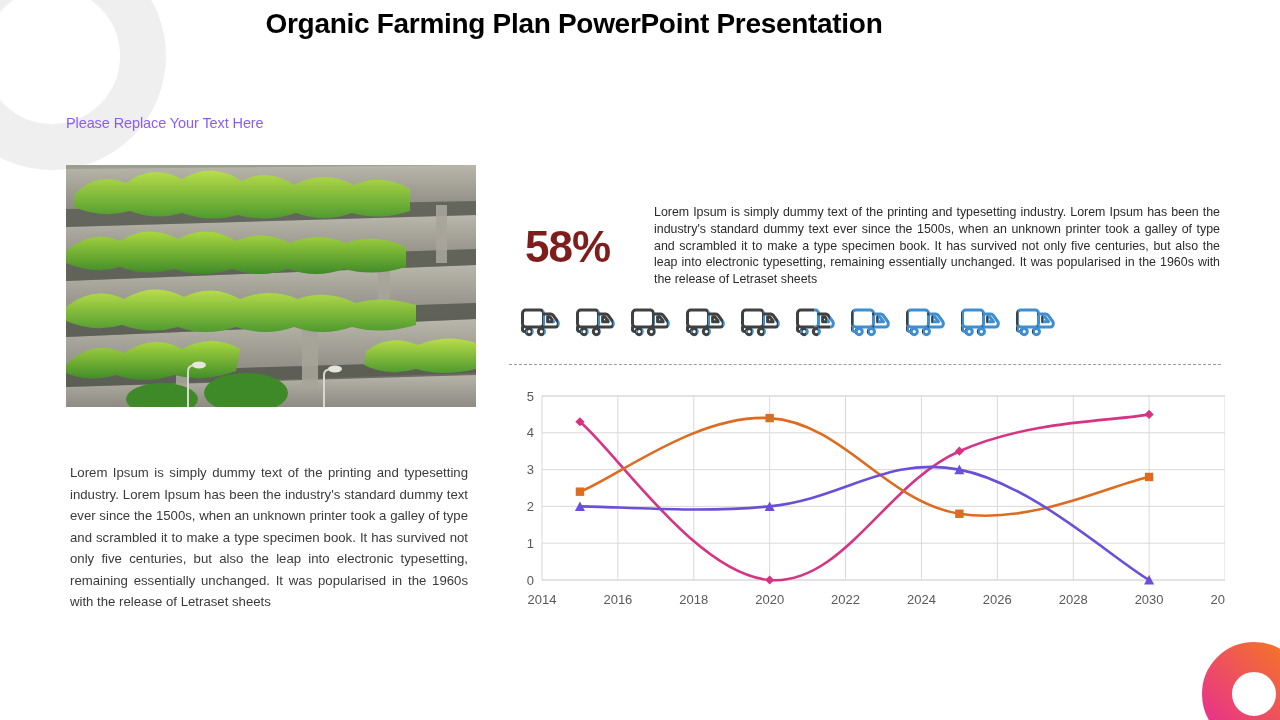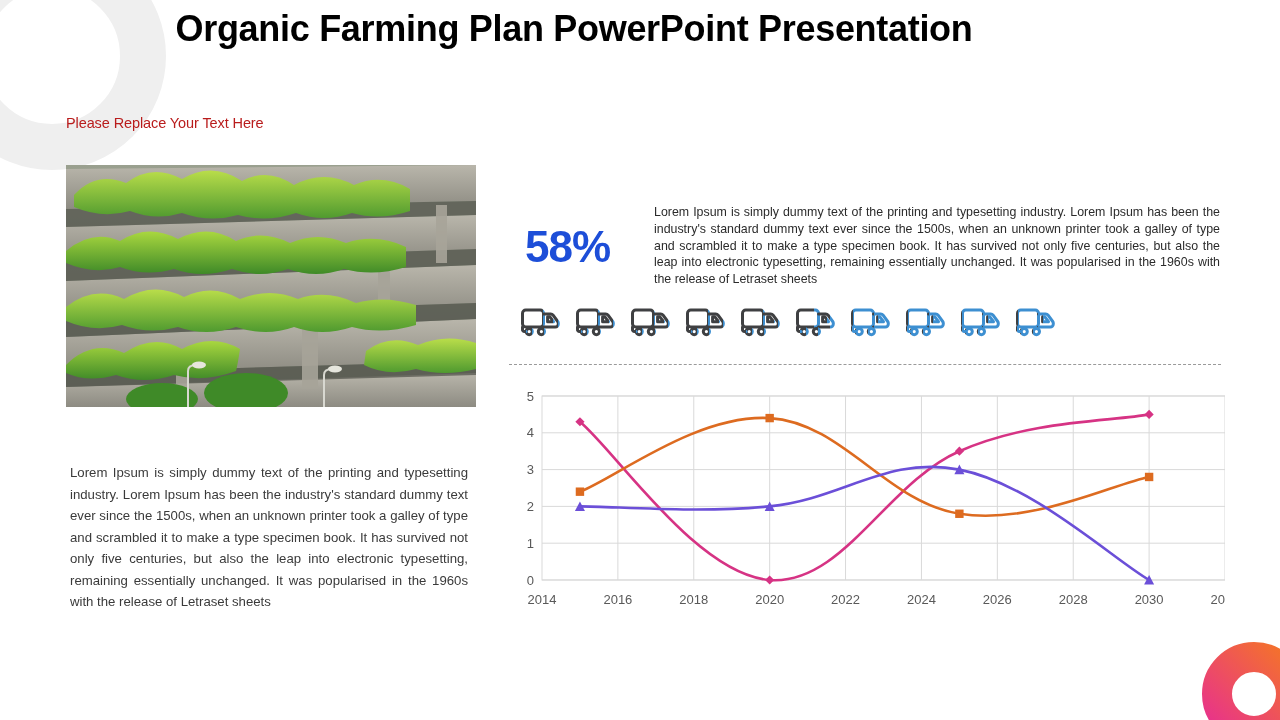--- a/index.html
+++ b/index.html
@@ -27,42 +27,42 @@
     background: transparent;
     z-index: 0;
   }
 
   
   .slide-title {
     position: absolute;
     left: 0; top: 8px;
     width: 1148px;
     text-align: center;
-    font-size: 36px;
+    font-size: 28px;
     font-weight: bold;
     color: #000000;
     letter-spacing: -0.3px;
     z-index: 3;
     white-space: nowrap;
   }
 
   .section-title {
     position: absolute;
     left: 66px; top: 84px;
     font-size: 25px;
     font-weight: bold;
     color: #1a1a1a;
     letter-spacing: -0.2px;
     z-index: 3;
   }
   .section-sub {
     position: absolute;
     left: 66px; top: 115px;
     font-size: 14.5px;
-    color: #b91c1c;
+    color: #8b5cf6;
     letter-spacing: -0.1px;
     z-index: 3;
   }
 
   
   .photo {
     position: absolute;
     left: 66px; top: 165px;
     width: 410px; height: 242px;
     overflow: hidden;
@@ -96,21 +96,21 @@
     left: 526px; top: 163px;
     font-size: 24px;
     color: #333333;
     z-index: 3;
   }
   .pct {
     position: absolute;
     left: 525px; top: 222px;
     font-size: 44px;
     font-weight: bold;
-    color: #1d4ed8;
+    color: #7f1d1d;
     letter-spacing: -1px;
     z-index: 3;
   }
   .analysis-body {
     position: absolute;
     left: 654px; top: 204px;
     width: 566px;
     font-size: 12.4px;
     line-height: 16.8px;
     color: #2b2b2b;

